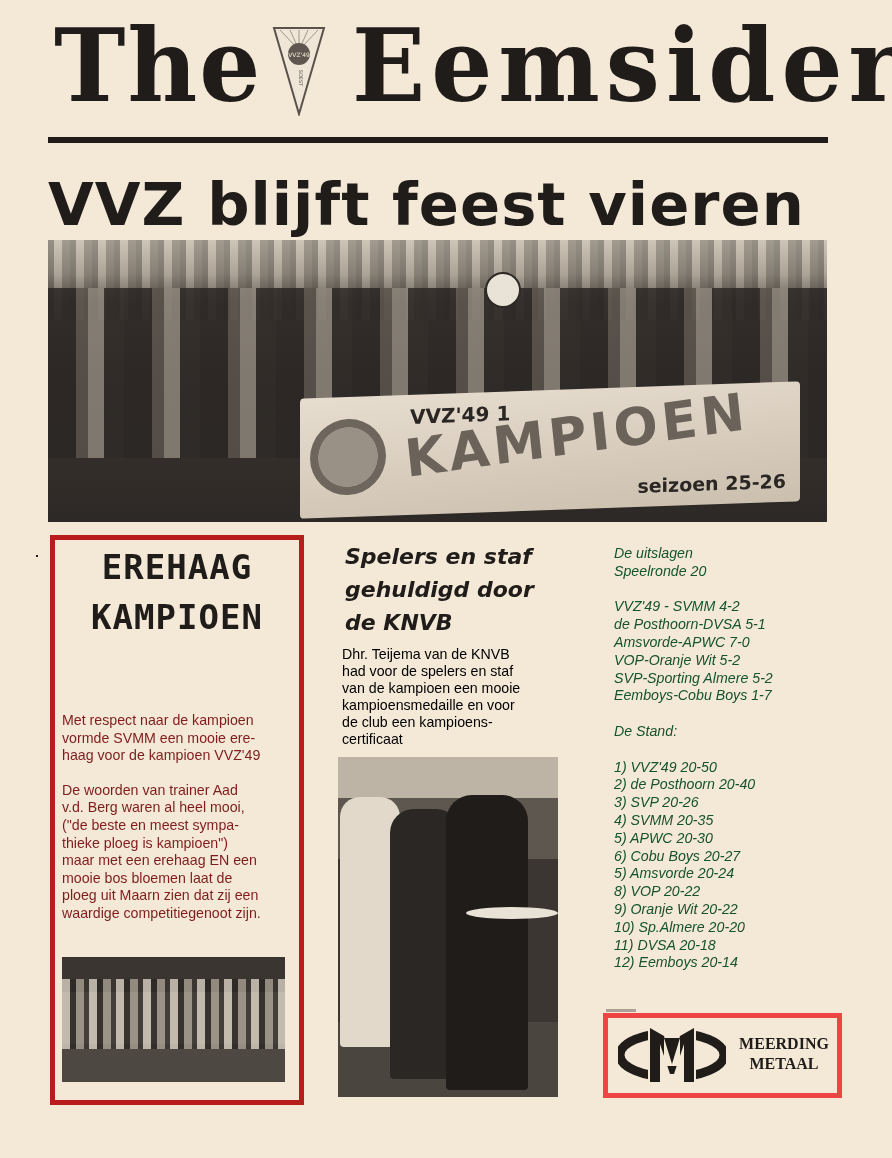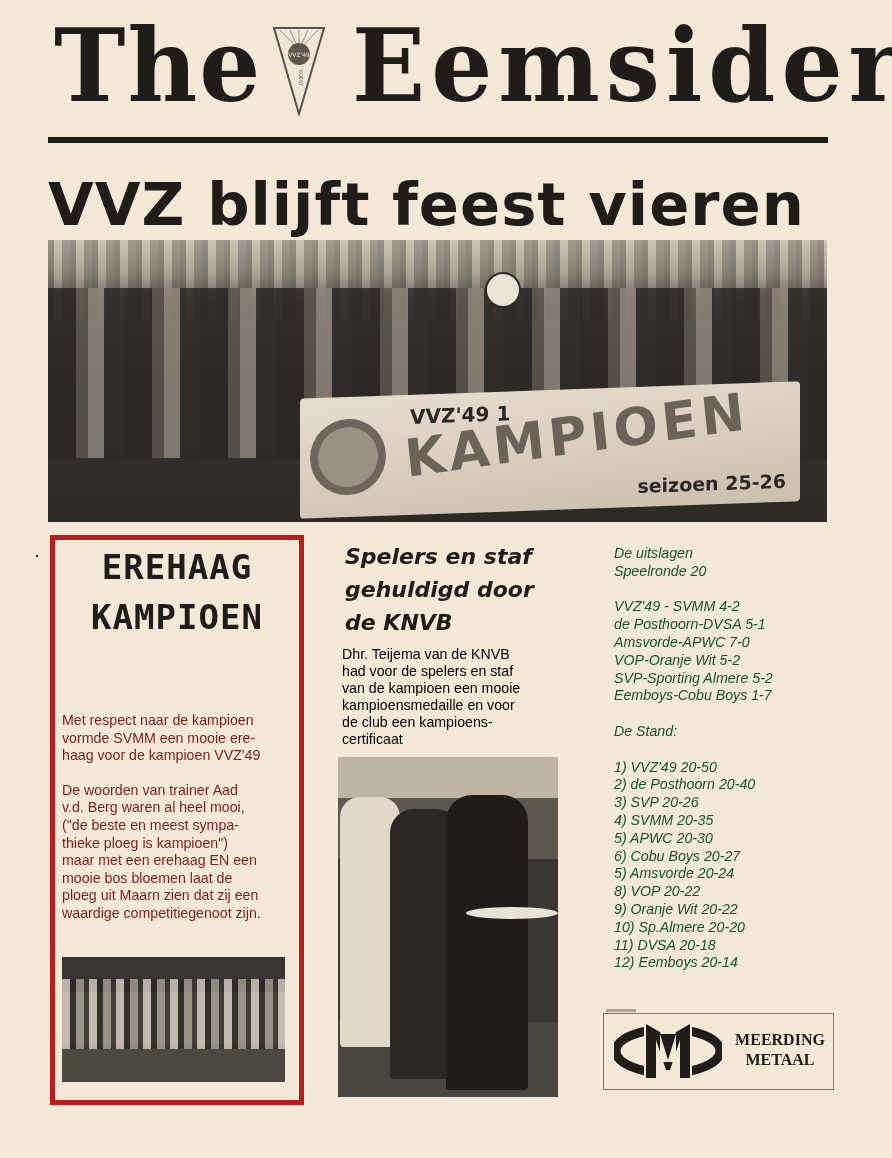--- a/index.html
+++ b/index.html
@@ -93,21 +93,21 @@
   
   .right-col {
     left: 598px; top: 545px; width: 220px;
     font-style: italic; font-size: 14.2px; line-height: 17.8px; color:#14532d;margin-left:16px;
   }
   .right-col .gap { height: 17.8px; }
   .right-col div { white-space: nowrap; }
 
   
   .sponsor-tag { left: 606px; top: 1009px; width: 30px; height: 3px; background: #7a726a; opacity:.6; }
-  .sponsor { left: 603px; top: 1013px; width: 229px; height: 75px; border: 1px solid #ef4444; }
+  .sponsor { left: 603px; top: 1013px; width: 229px; height: 75px; border: 5px solid #ef4444; }
   .sponsor-logo { position:absolute; left:10px; top:6px; width:108px; height:62px; }
   .sponsor-name {
     position:absolute; left:124px; top:16px; width:104px; text-align:center;
     font-family: "Liberation Serif", serif; font-weight: bold; font-size: 16px; line-height: 20px; color:#1f1c1a;
   }
 </style>
 </head>
 <body>
 
 <div class="abs masthead">

